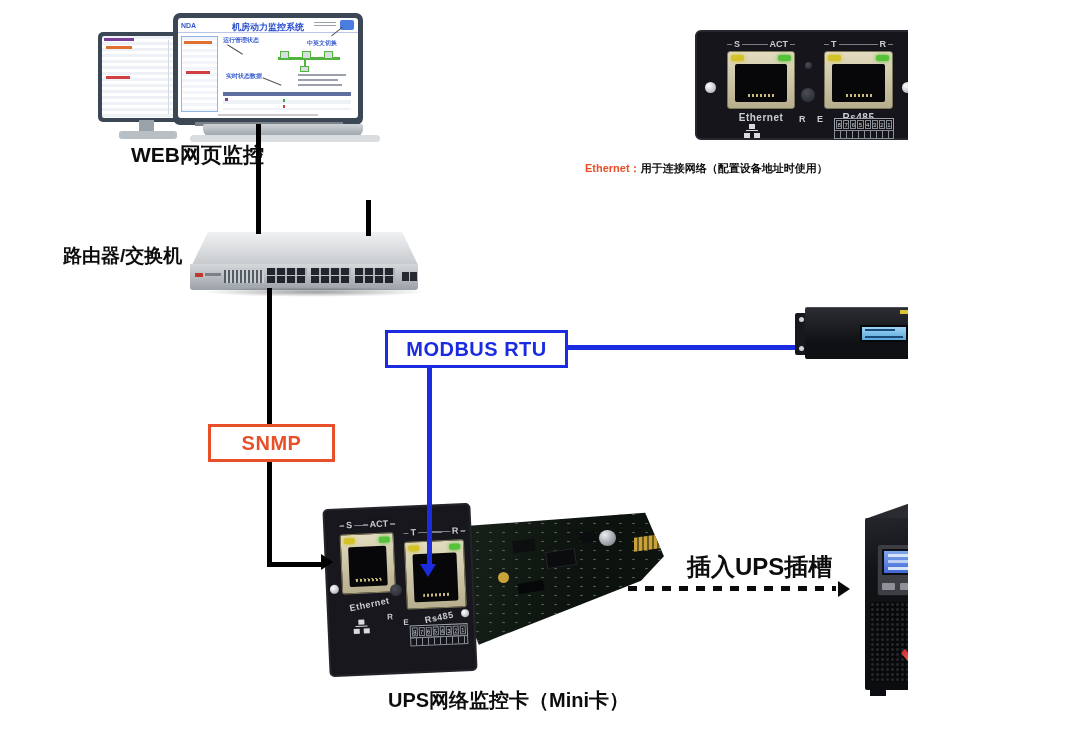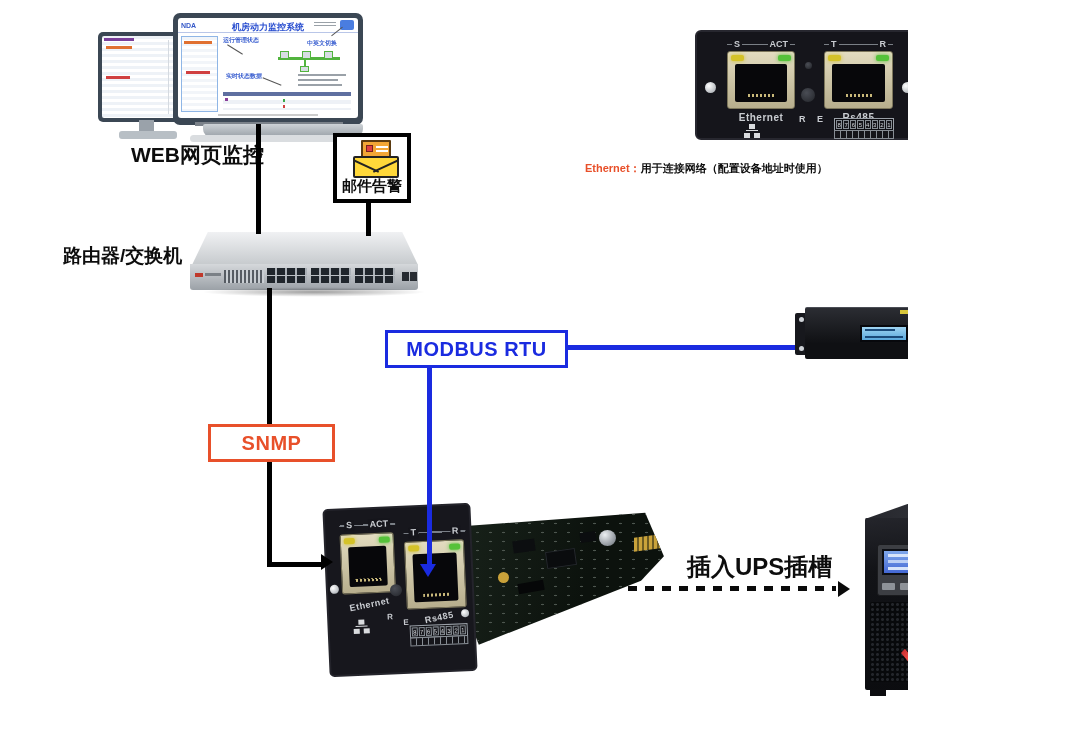--- a/index.html
+++ b/index.html
@@ -157,35 +157,20 @@
         </div>
         <div class="scr-bar" style="left:40px;bottom:2px;width:100px;height:2px;background:#ccc"></div>
       </div>
     </div>
     <div class="abs" style="left:100px;top:110px;width:148px;height:4px;background:#7b828a;z-index:3"></div>
     <div class="abs" style="left:108px;top:112px;width:160px;height:13px;background:linear-gradient(#cdd2d6,#9aa1a8);border-radius:2px 2px 8px 8px;z-index:3"></div>
     <div class="abs" style="left:95px;top:123px;width:190px;height:7px;background:#dadde0;border-radius:4px;z-index:3"></div>
   </div>
   <div class="lbl" style="left:131px;top:141px;font-size:21px">WEB网页监控</div>
 
-  <div class="mailbox" style="left:333px;top:133px;width:78px;height:70px">
-    <div class="abs" style="left:16px;top:3px;width:46px;height:38px">
-      <div class="abs" style="left:8px;top:0;width:30px;height:22px;background:#f2a636;border:2px solid #5a3a10;border-radius:1px">
-        <div class="abs" style="left:3px;top:3px;width:7px;height:7px;background:#e04040;border:1px solid #7a2020"></div>
-        <div class="abs" style="left:13px;top:4px;width:12px;height:2px;background:#fff"></div>
-        <div class="abs" style="left:13px;top:8px;width:12px;height:2px;background:#fff"></div>
-        <div class="abs" style="left:3px;top:14px;width:20px;height:2px;background:#ffe2b0"></div>
-      </div>
-      <div class="abs" style="left:0;top:16px;width:46px;height:22px;background:#ffd83a;border:2px solid #222;border-radius:2px;overflow:hidden">
-        <div class="abs" style="left:-3px;top:7px;width:28px;height:2px;background:#222;transform:rotate(25deg)"></div>
-        <div class="abs" style="right:-3px;top:7px;width:28px;height:2px;background:#222;transform:rotate(-25deg)"></div>
-      </div>
-    </div>
-    <div class="abs" style="left:0;right:0;bottom:3px;text-align:center;font-size:15px;font-weight:bold;color:#0d0d0d">邮件告警</div>
-  </div>
 
   <div class="abs">
     <div class="sw-top" style="left:192px;top:232px;width:226px;height:33px"></div>
     <div class="sw-front" style="left:190px;top:264px;width:228px;height:26px">
       <div class="abs" style="left:5px;top:9px;width:8px;height:4px;background:#c0392b"></div>
       <div class="abs" style="left:15px;top:9px;width:16px;height:3px;background:#7b8187"></div>
       <div class="abs" style="left:34px;top:6px;width:40px;height:13px;background:repeating-linear-gradient(90deg,#565c63 0 2px,#c9ced3 2px 4px)"></div>
       <div class="abs" style="left:77px;top:4px;width:40px">
           <div class="pg-row"></div>
           <div class="pg-row"></div>
@@ -326,20 +311,21 @@
       </div>
       <div class="dipb" style="left:80px;top:130px;width:58px"></div>
       <div class="neticon" style="left:24px;top:110px">
         <i style="left:5px;top:0;width:6px;height:5px"></i>
           <i style="left:2px;top:6px;width:12px;height:1px"></i>
           <i style="left:0;top:9px;width:6px;height:5px"></i>
           <i style="left:10px;top:9px;width:6px;height:5px"></i>
       </div>
     </div>
   </div>
+  <div class="lbl" style="left:388px;top:687px;font-size:20px">UPS网络监控卡（Mini卡）</div>
 
   <div class="lbl" style="left:687px;top:551px;font-size:24px">插入UPS插槽</div>
   <div class="abs" style="left:628px;top:586px;width:208px;height:5px;background:repeating-linear-gradient(90deg,#0a0a0a 0 9px,transparent 9px 17px)"></div>
   <div class="arr-right" style="left:838px;top:581px;border-left-color:#0a0a0a"></div>
 
   <div class="abs" style="left:860px;top:500px;width:150px;height:196px">
     <div class="ups-top" style="left:5px;top:4px;width:137px;height:15px"></div>
     <div class="ups-side" style="left:100px;top:4px;width:42px;height:186px">
       <div class="abs" style="left:8px;top:24px;width:26px;height:120px;background:radial-gradient(circle,#4a4d53 1px,transparent 1.4px) 0 0/6px 6px"></div>
     </div>

